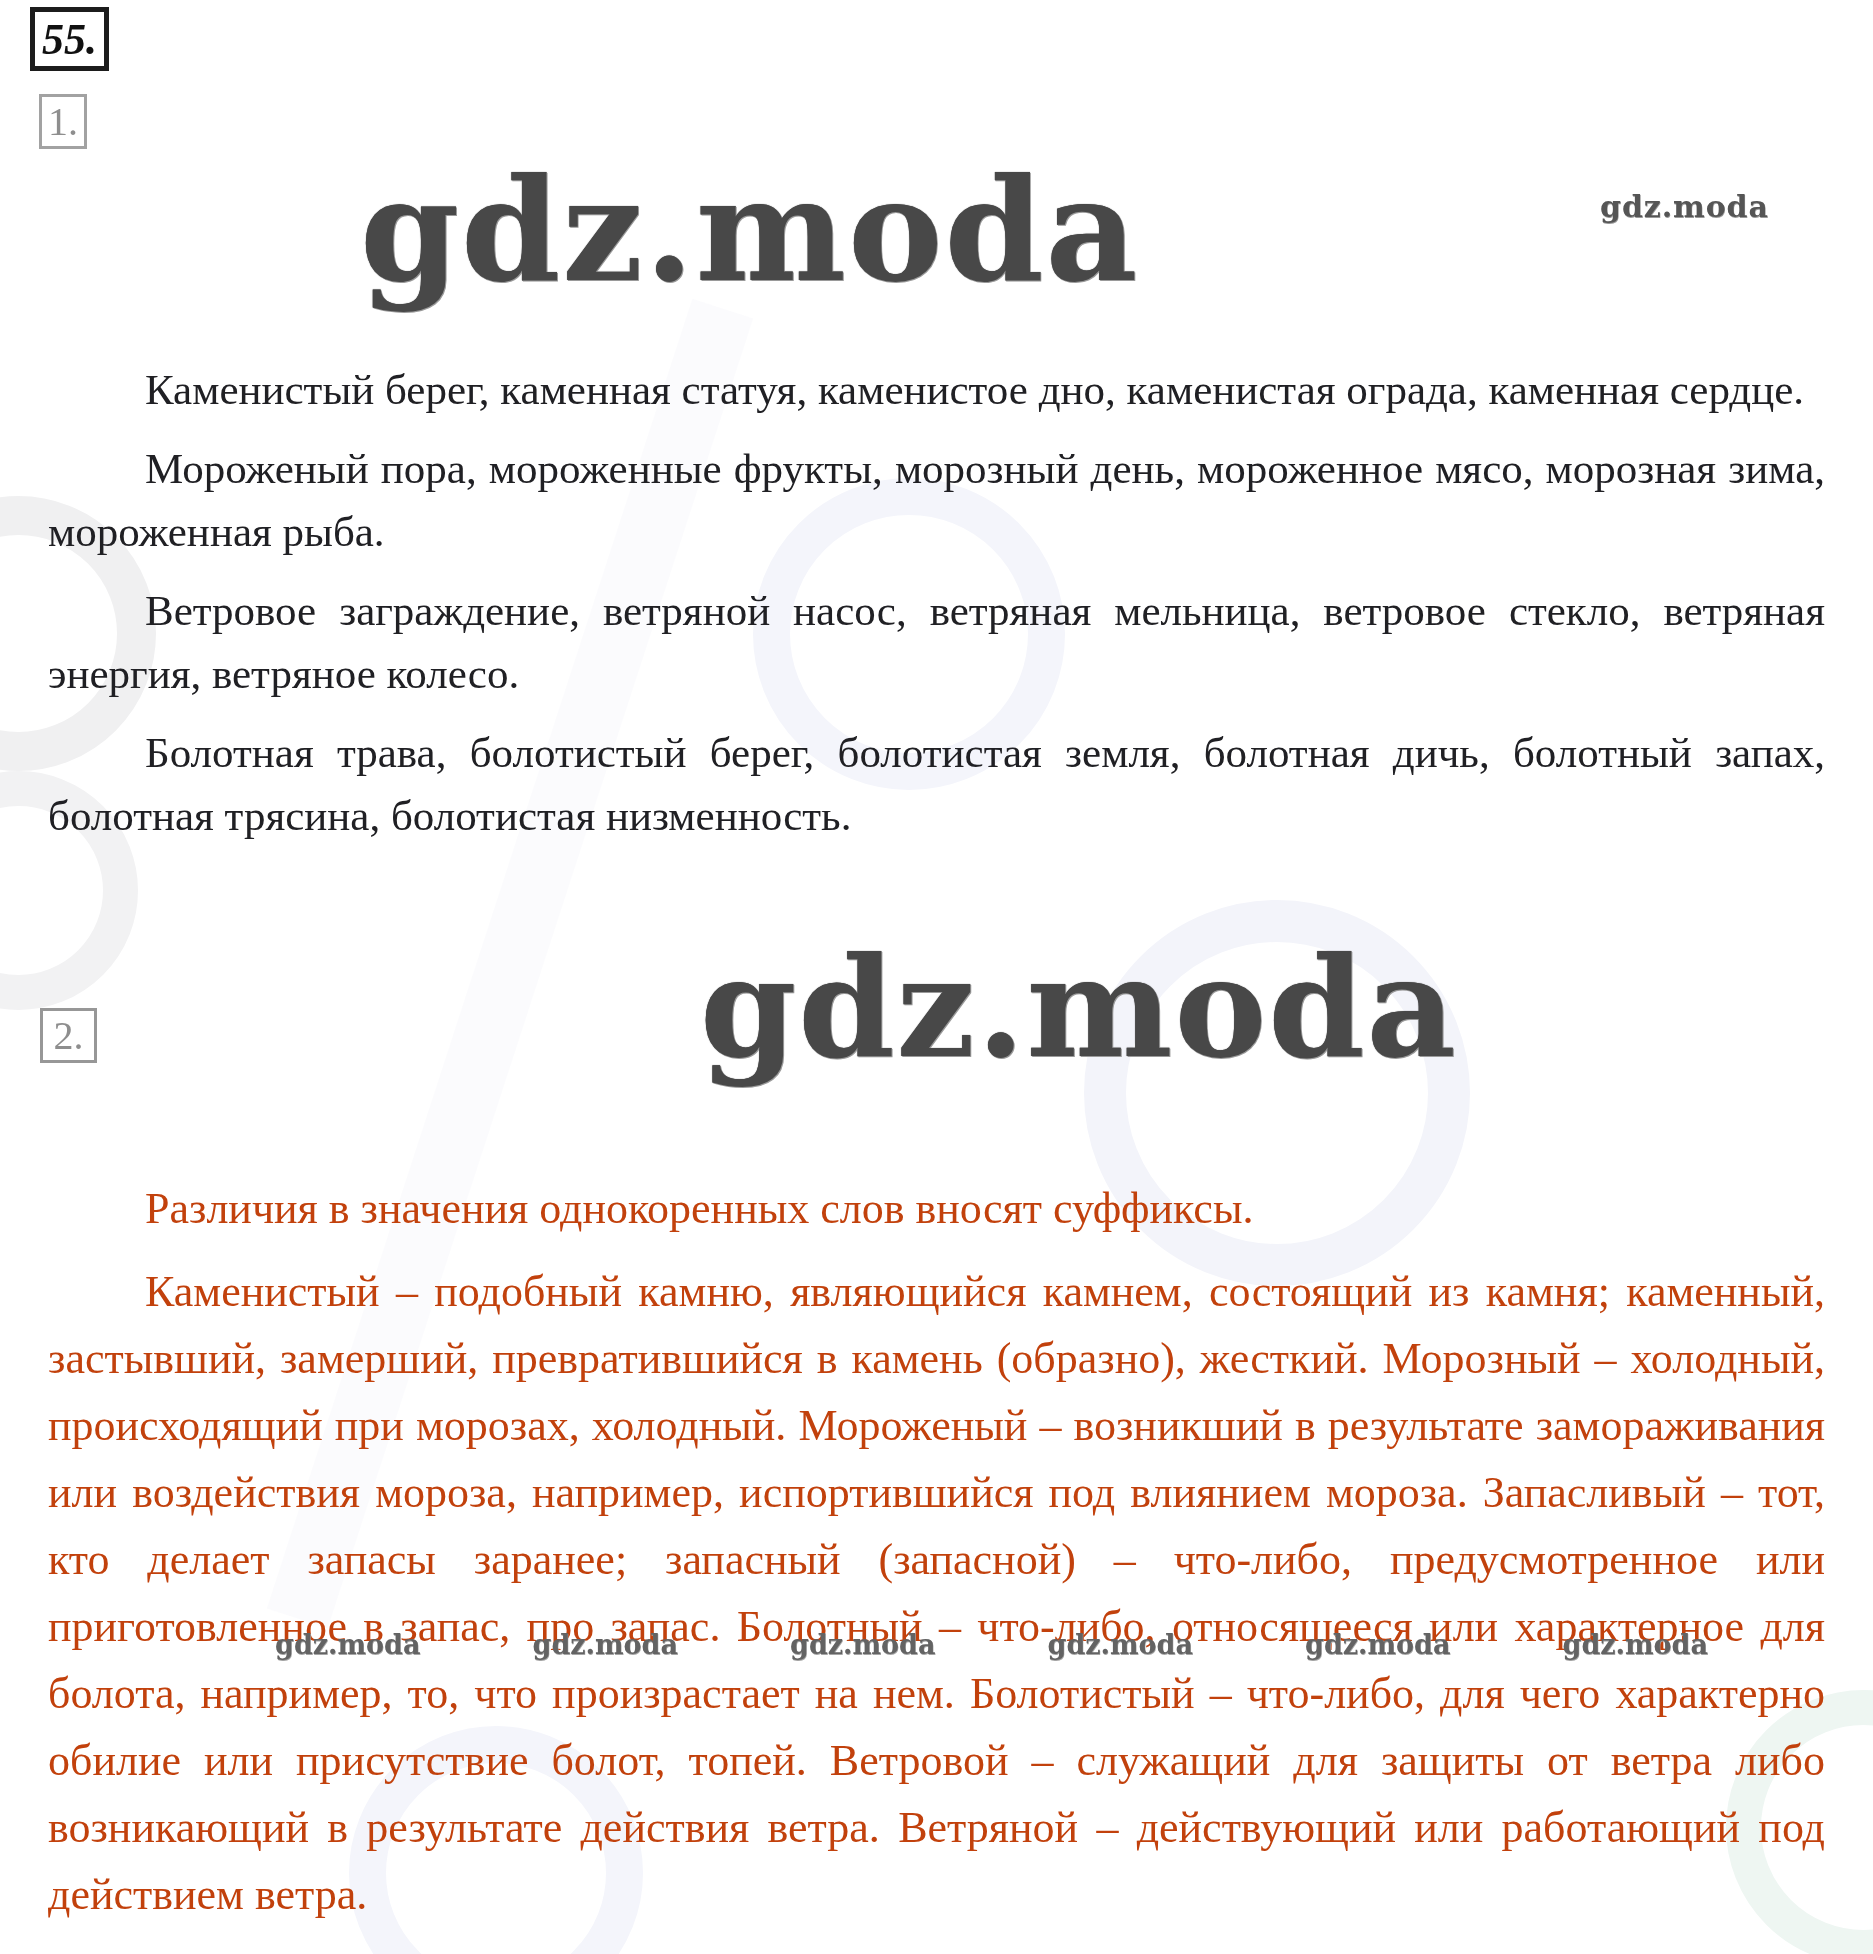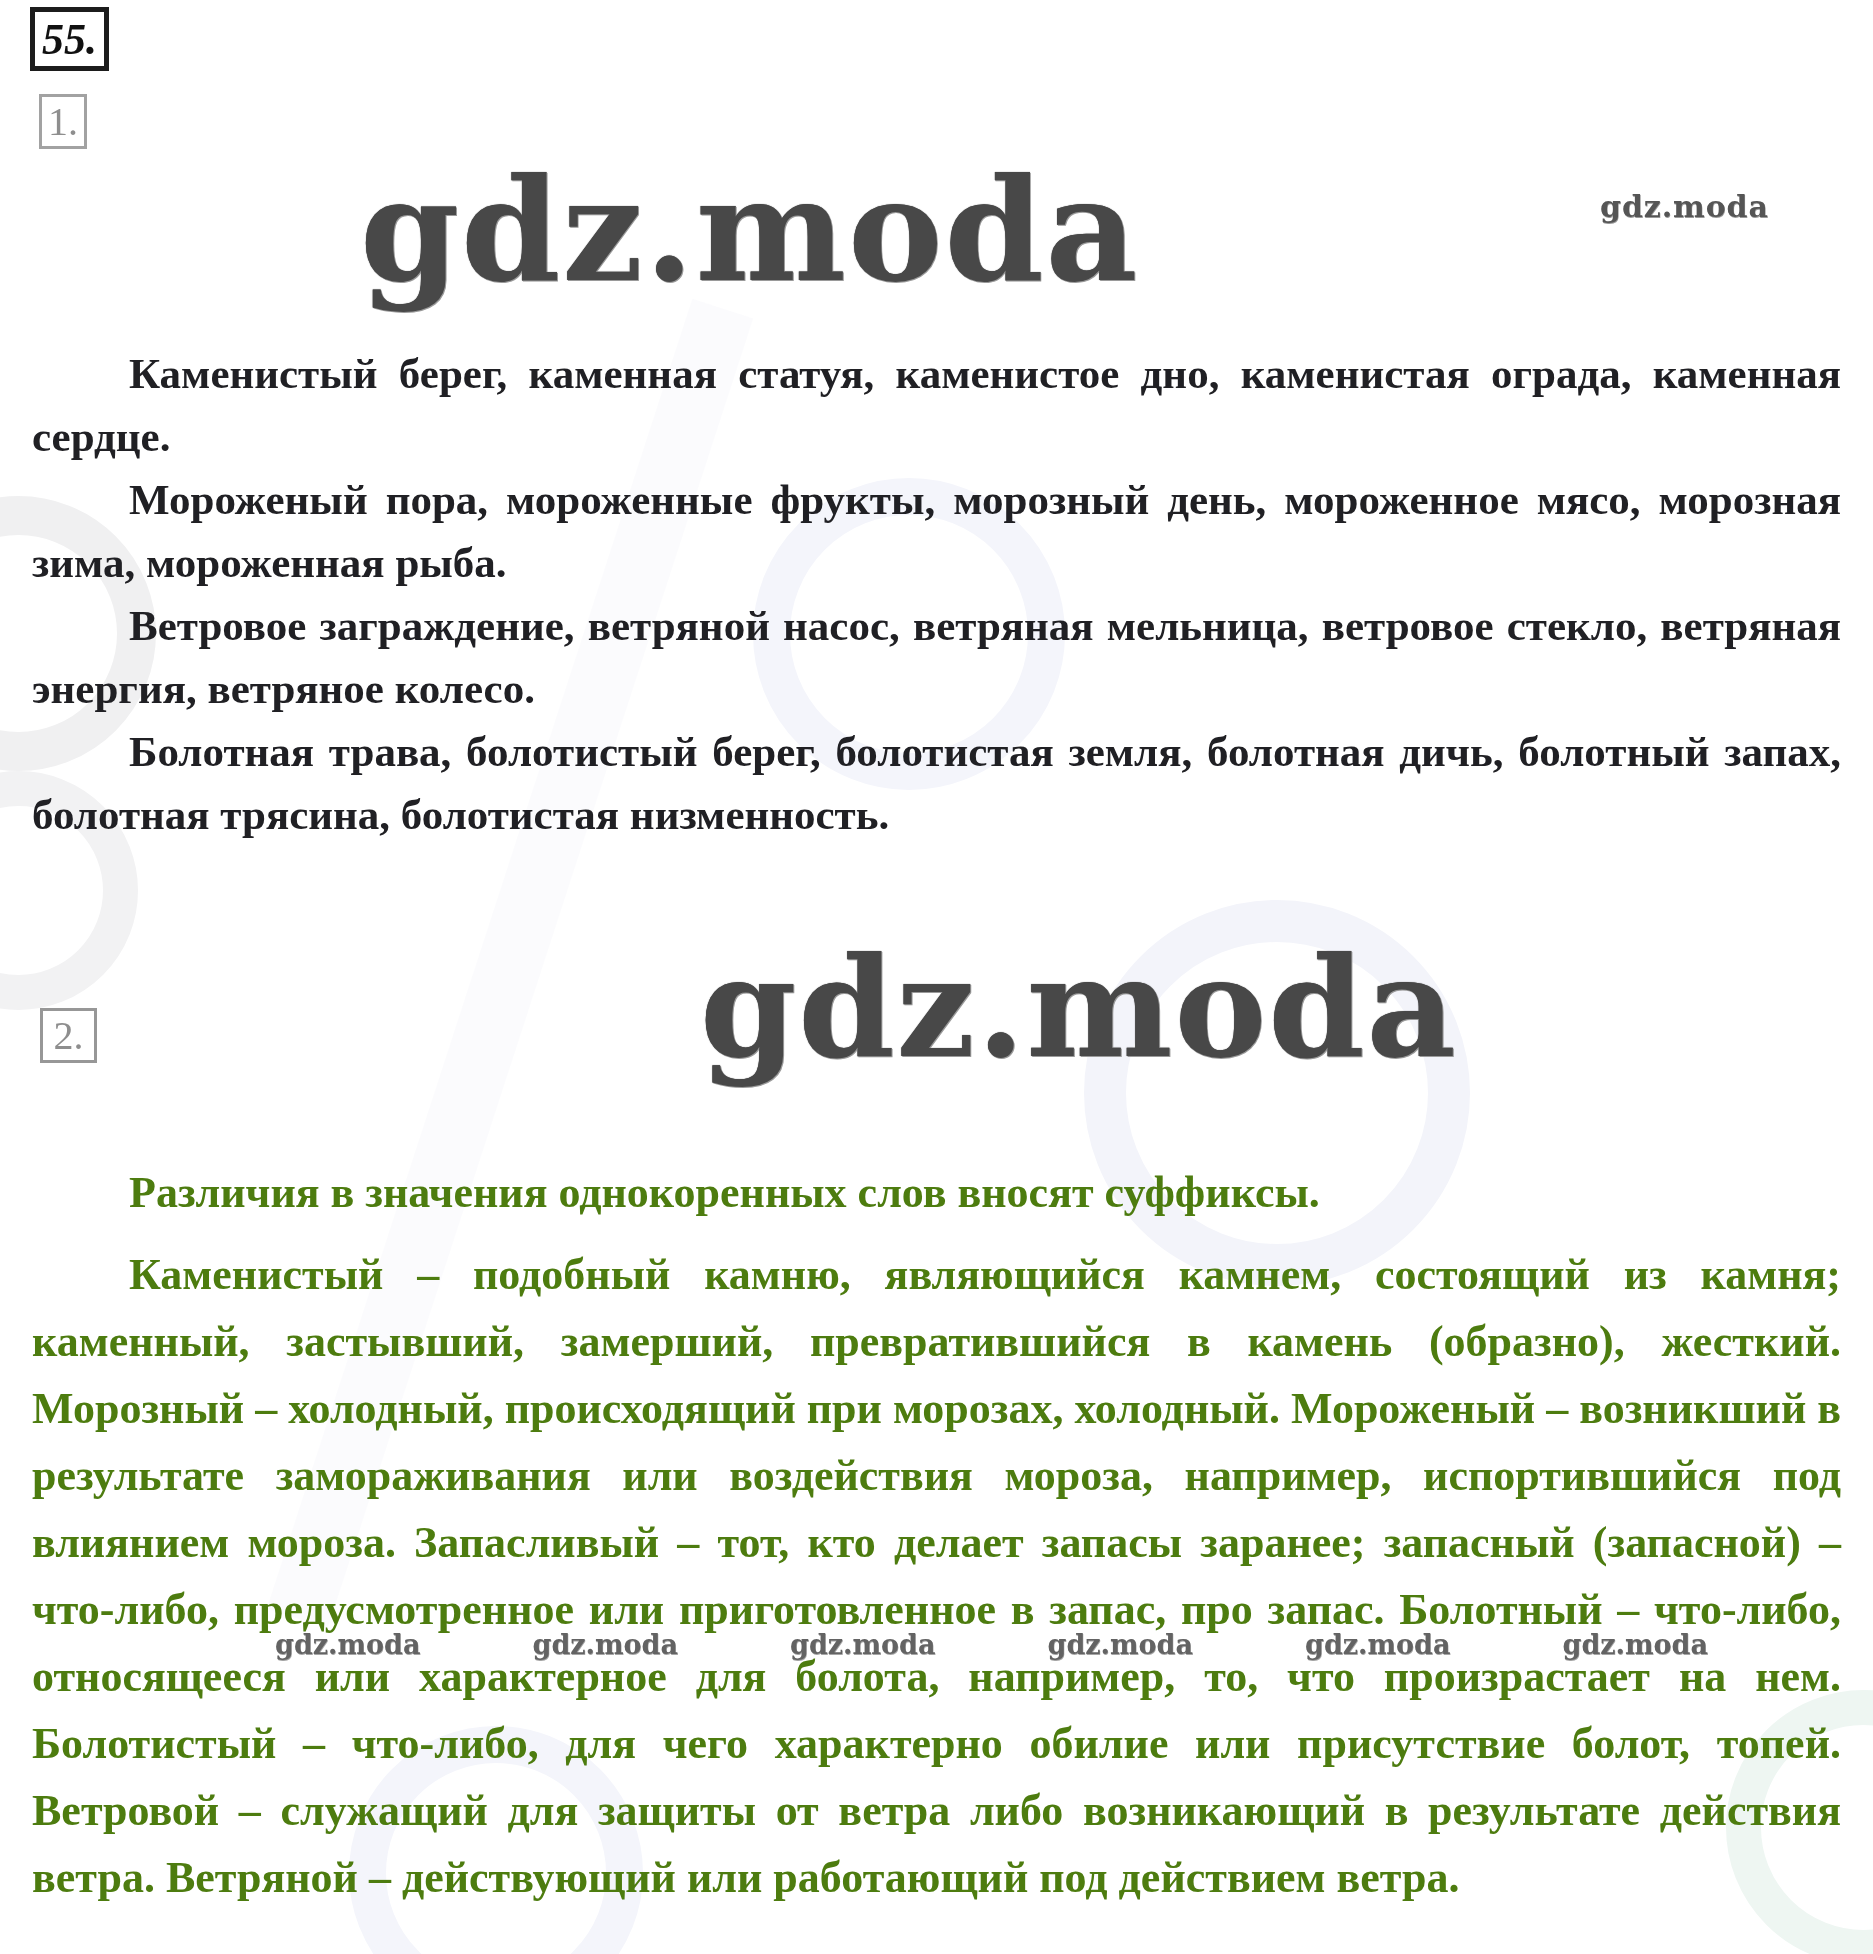--- a/index.html
+++ b/index.html
@@ -85,35 +85,34 @@
   }
 
   
   .textblock {
     position: absolute;
     left: 32px;
     width: 1809px;
     text-align: justify;
   }
   .textblock p {
-    margin: 0;
+    margin: 16px;
     text-indent: 97px;
-    font-weight: bold;
   }
   #section1-text {
     top: 342px;
     font-size: 43px;
     line-height: 63px;
     color: #202024;
   }
   #section2-text {
     top: 1159px;
     font-size: 44px;
     line-height: 67px;
-    color: #4d7c0f;
+    color: #c2410c;
   }
   #section2-text p.lead { margin-bottom: 14.7px; }
 
   
   .faint {
     position: absolute;
     border-radius: 50%;
     box-sizing: border-box;
     pointer-events: none;
   }

